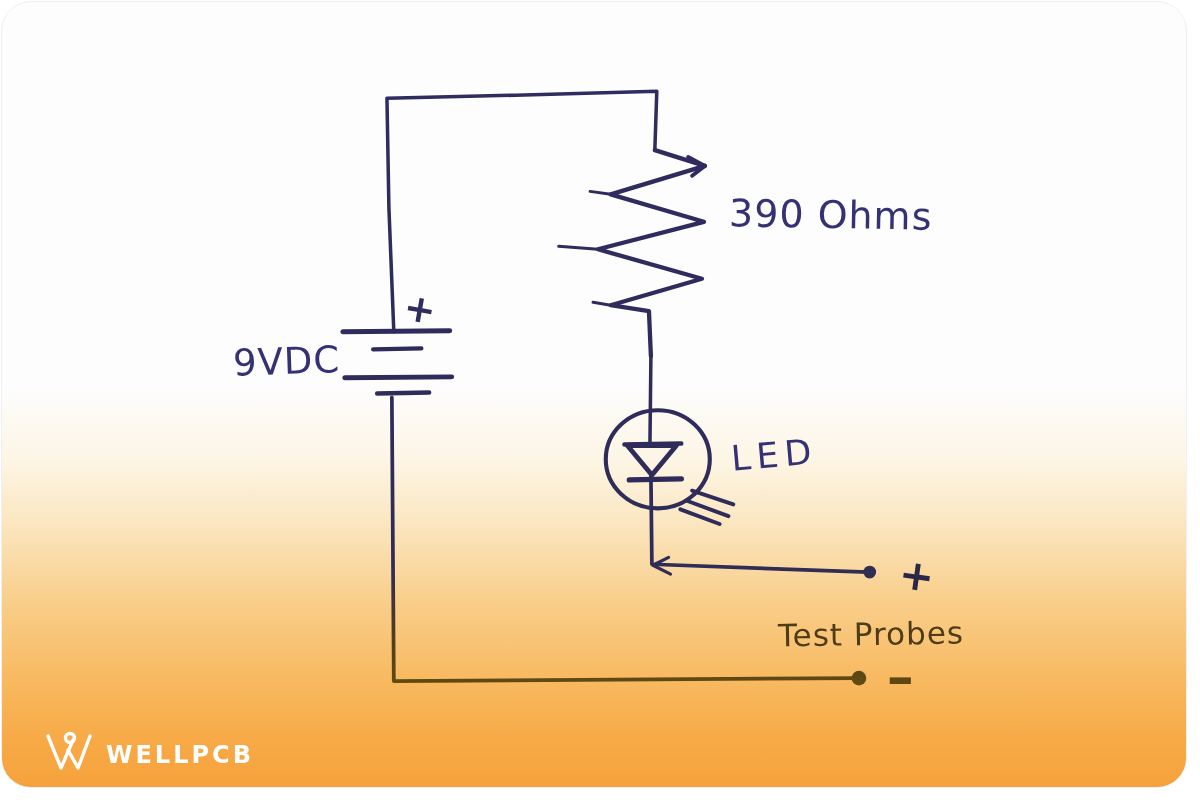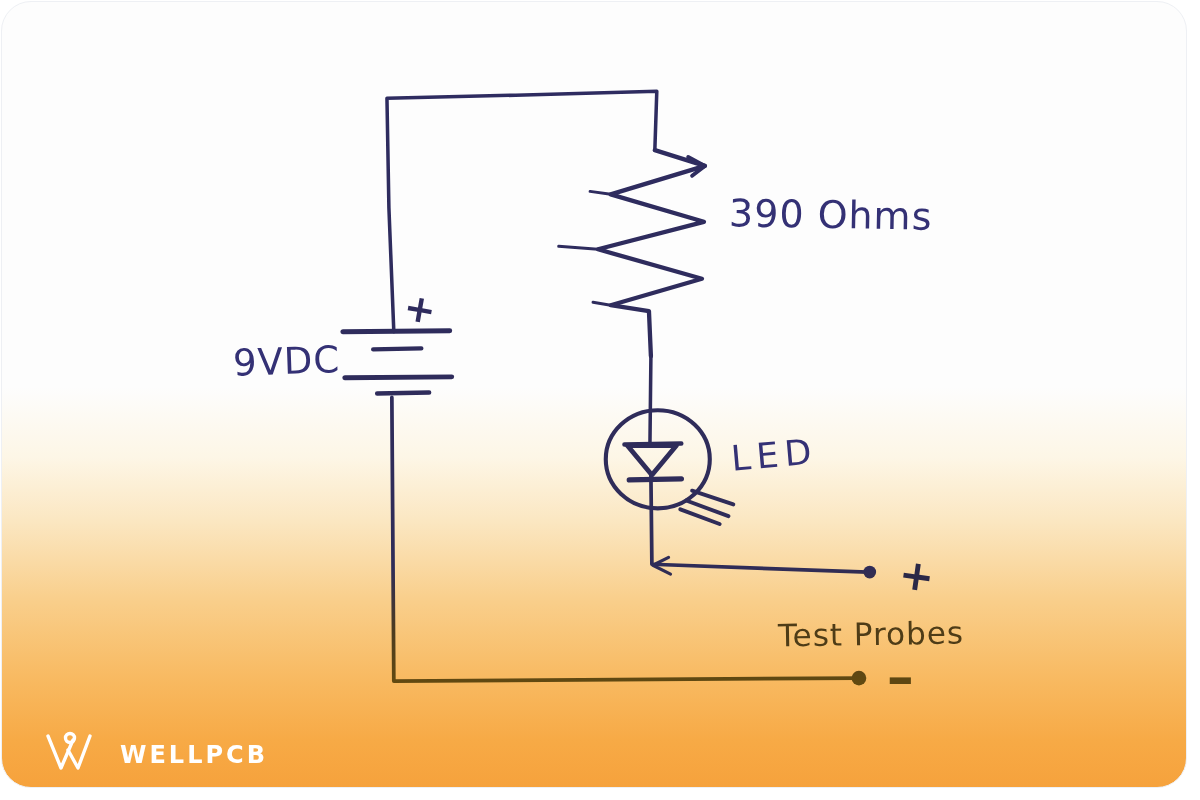--- a/index.html
+++ b/index.html
@@ -46,21 +46,21 @@
   }
   .lbl-battery{left:231px;top:341px;font-size:37px;letter-spacing:1px;transform:rotate(-2deg);}
   .lbl-battery-plus{left:402px;top:288px;font-size:38px;font-weight:bold;transform:rotate(10deg);color:#2f2c5e;}
   .lbl-resistor{left:727px;top:194px;font-size:38px;letter-spacing:1px;transform:rotate(1deg);}
   .lbl-led{left:729px;top:436px;font-size:35px;letter-spacing:6px;transform:rotate(-5deg);}
   .lbl-probe-plus{left:897px;top:553px;font-size:42px;font-weight:bold;transform:rotate(8deg);color:#2b2847;}
   .lbl-probes{left:776px;top:617px;font-size:31px;letter-spacing:1px;transform:rotate(-1deg);color:var(--label-olive);}
   .lbl-probe-minus{left:884px;top:653px;font-size:46px;font-weight:bold;transform:scaleX(1.5);transform-origin:left center;color:var(--ink-olive);}
   .brand{
     position:absolute;left:40px;top:722px;height:48px;
-    display:flex;align-items:center;gap:24px;
+    display:flex;align-items:center;gap:10px;
   }
   .brand-text{
     color:var(--brand-white);
     font-weight:bold;
     font-size:24px;
     letter-spacing:3px;
     padding-top:14px;
   }
 </style>
 </head>

